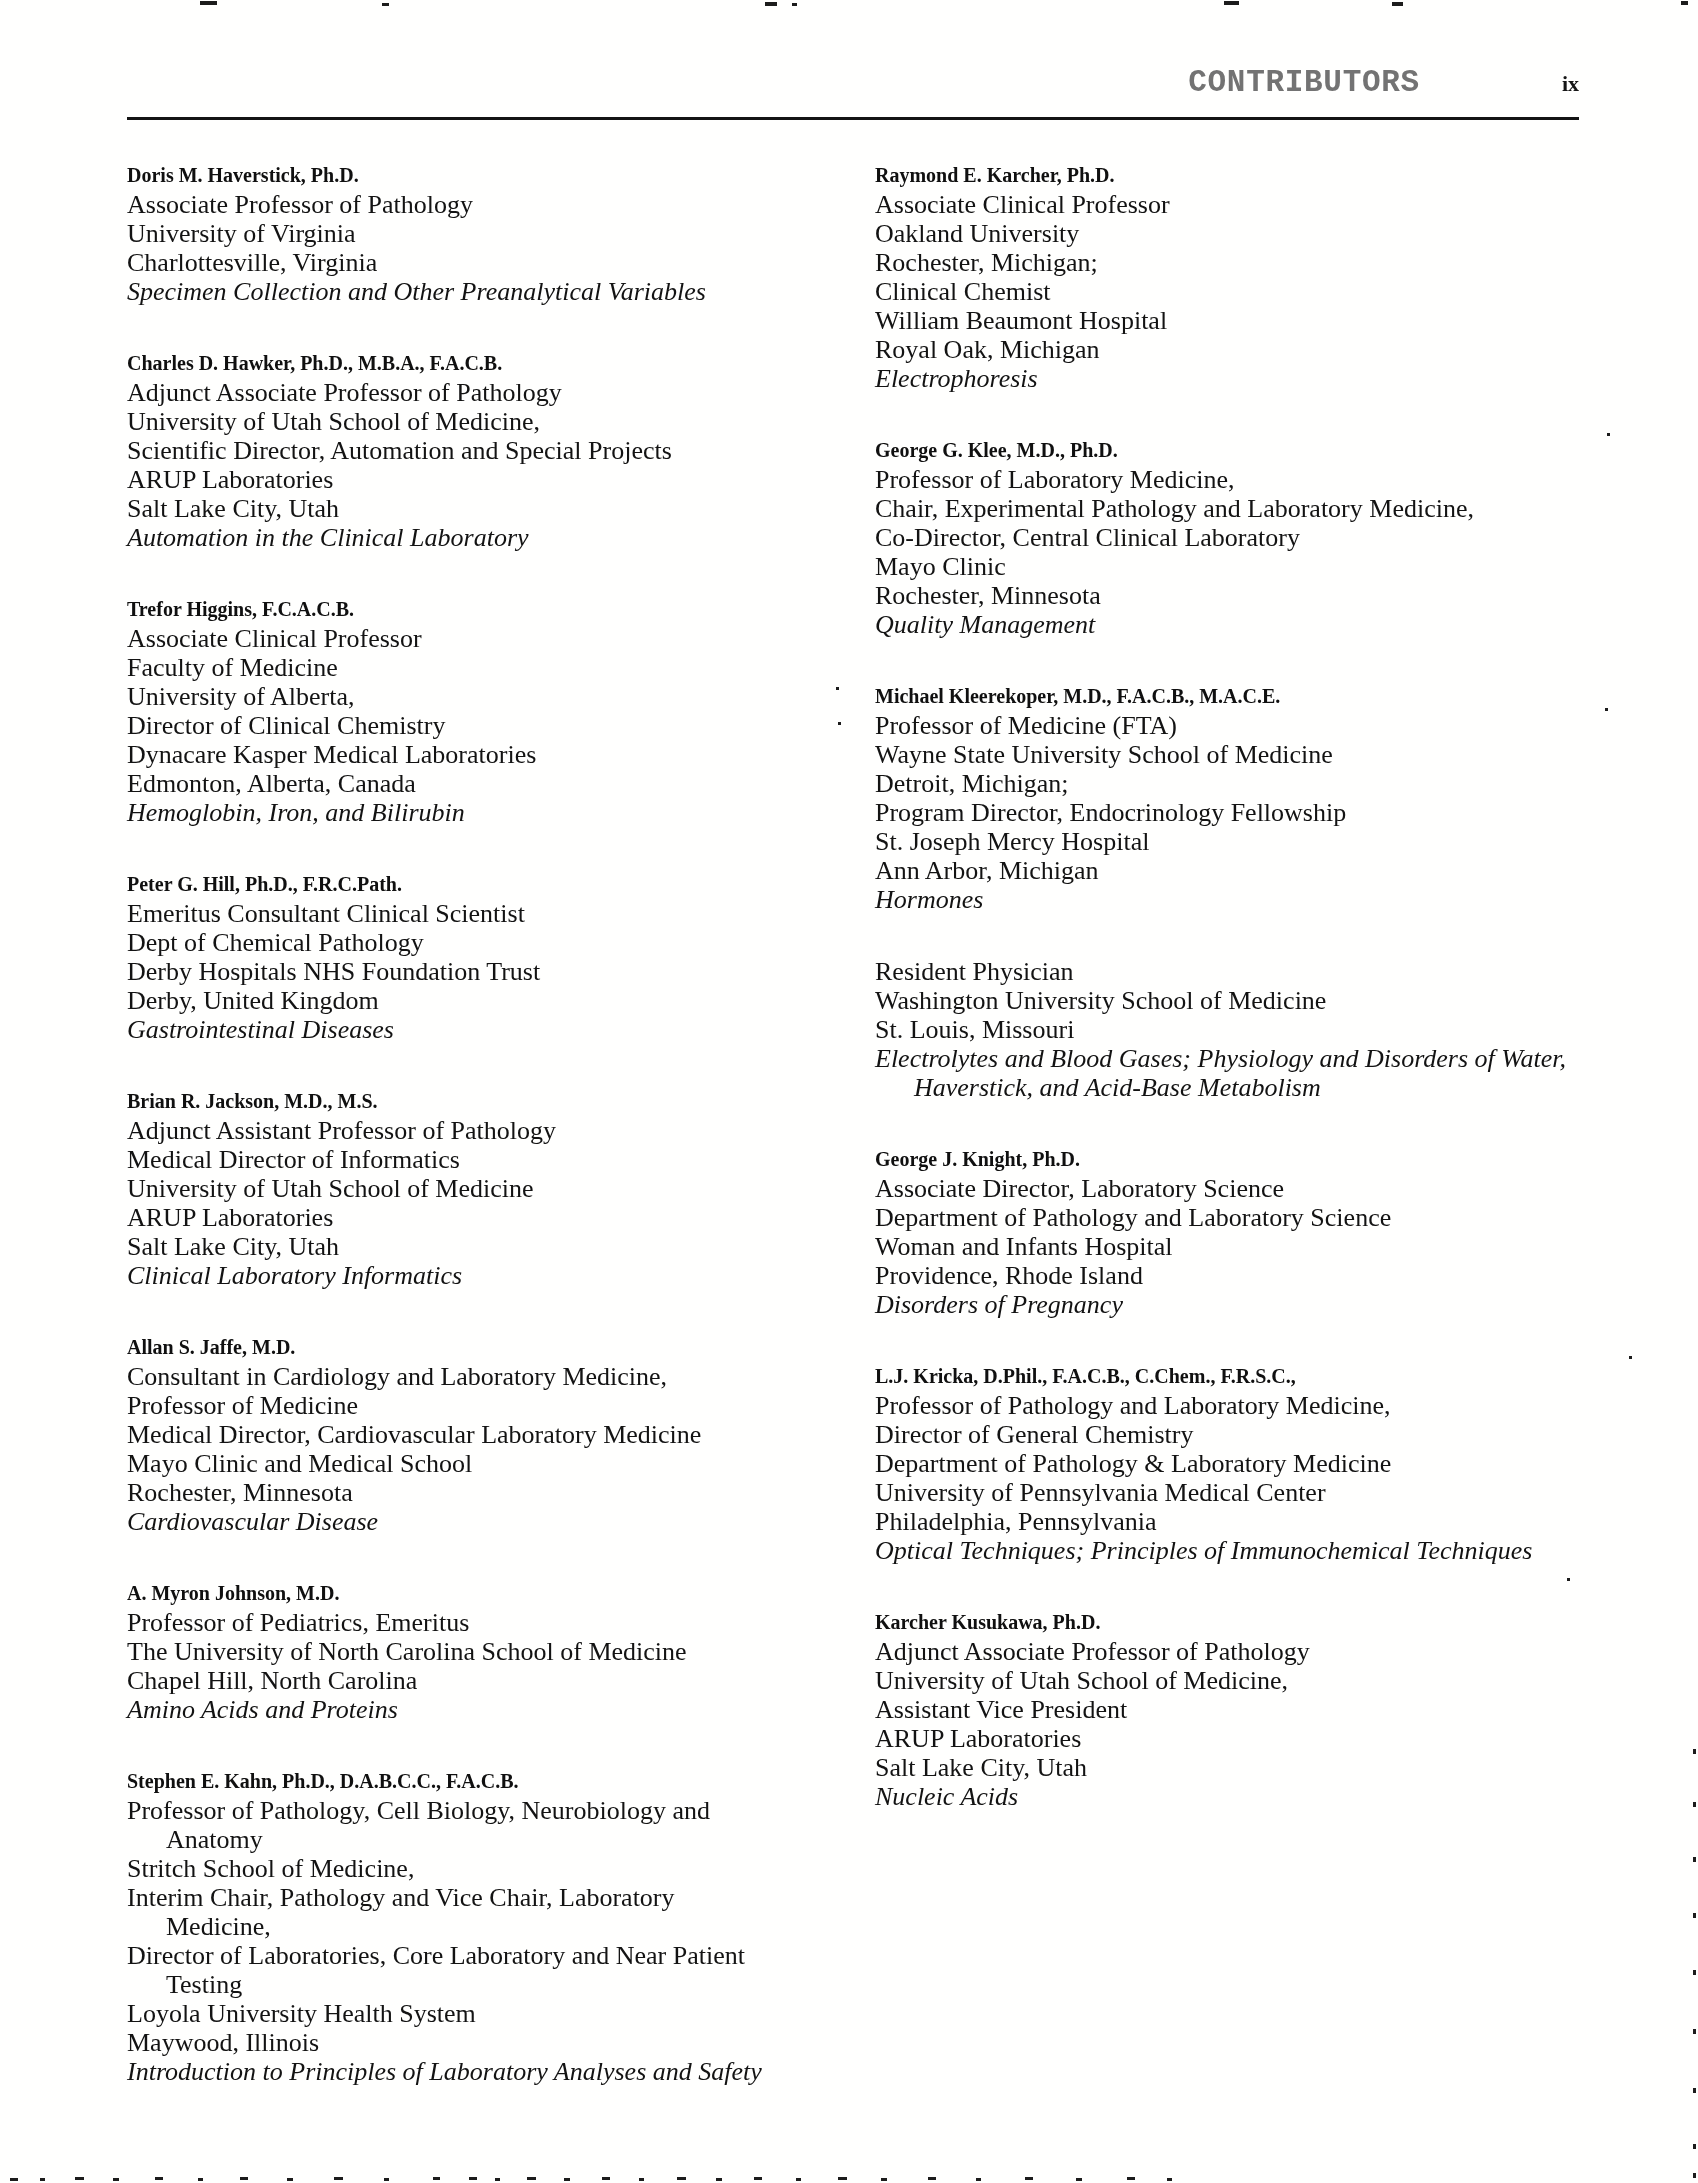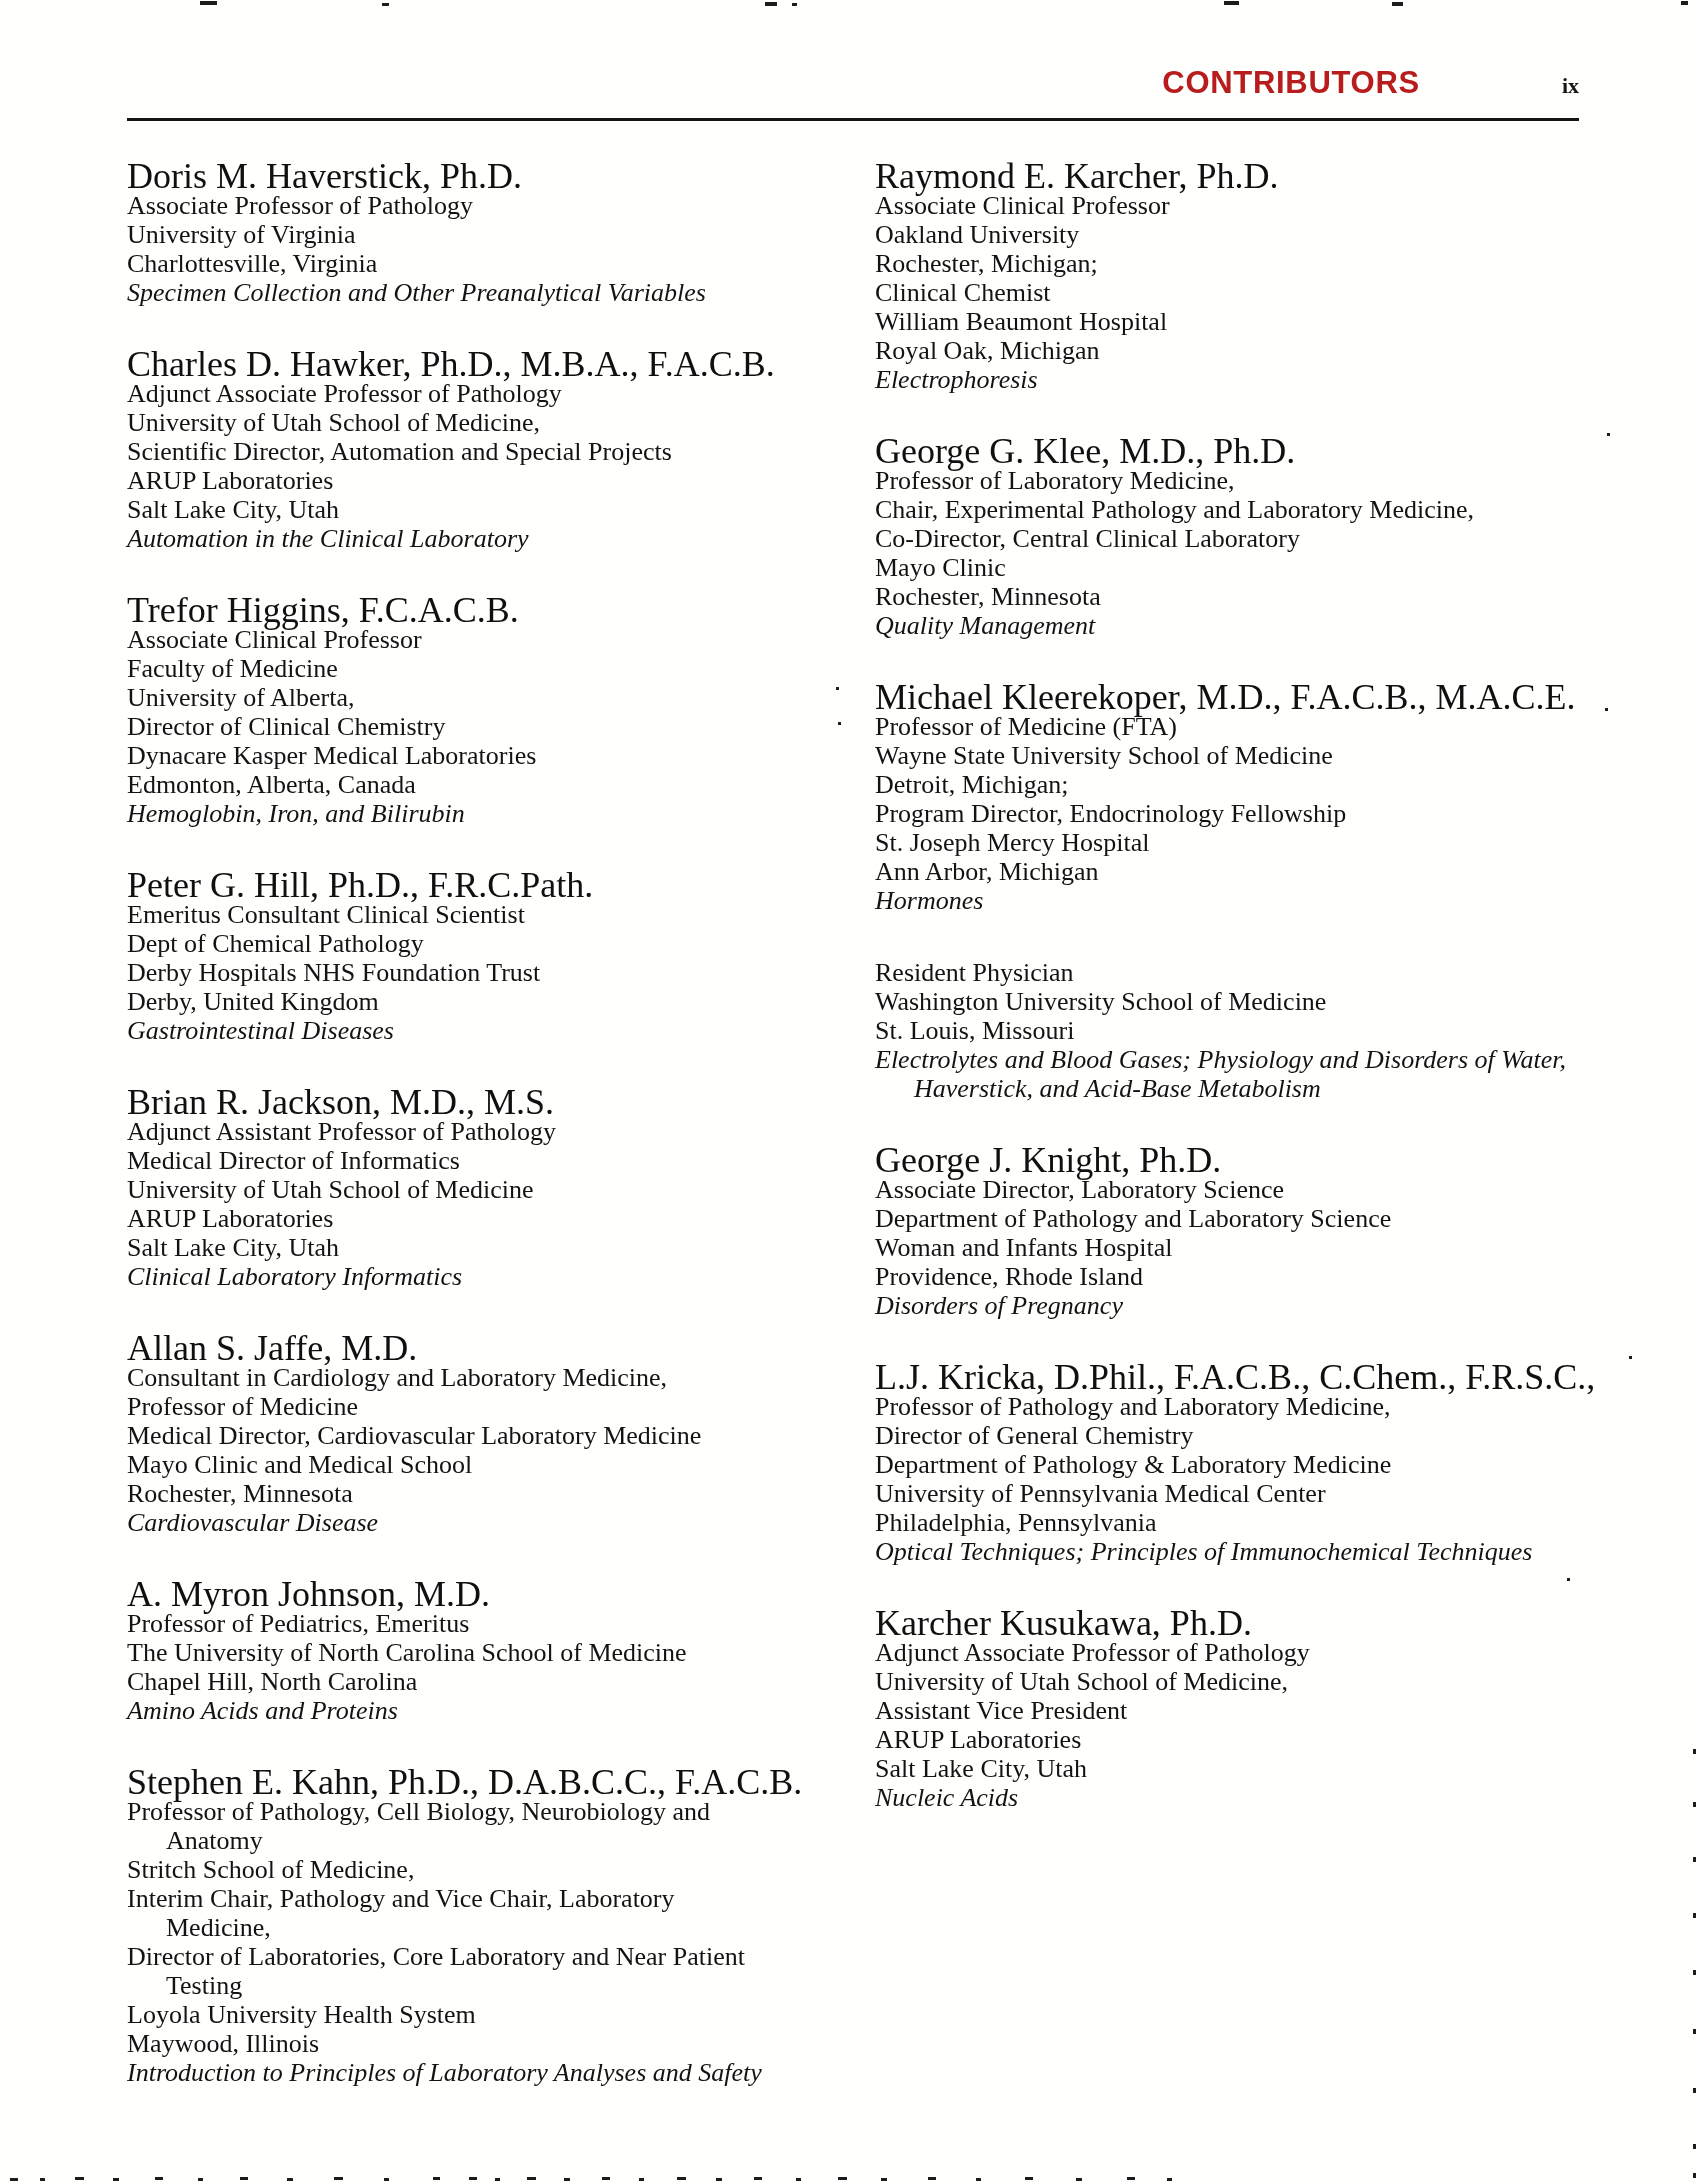--- a/index.html
+++ b/index.html
@@ -17,25 +17,25 @@
   }
   .header-row {
     margin-left: 127px;
     width: 1452px;
     padding-top: 65px;
     display: flex;
     justify-content: flex-end;
     align-items: baseline;
   }
   .header-title {
-    font-family: Liberation Sans, sans-serif;
+    font-family: Liberation Mono, monospace;
     font-weight: bold;
     font-size: 31px;
     letter-spacing: 0.7px;
-    color: #b91c1c;
+    color: #737373;
   }
   .header-spacer { display: inline-block; width: 142px; }
   .page-number {
     font-family: "Liberation Serif", serif;
     font-weight: bold;
     font-size: 22px;
     color: #161616;
   }
   .header-rule {
     margin-left: 127px;
@@ -46,22 +46,22 @@
   .columns {
     display: flex;
     margin-top: 41px;
   }
   .column { flex: none; }
   .column.left  { margin-left: 127px; width: 748px; }
   .column.right { width: 784px; }
   .entry { margin-bottom: 43px; }
   .entry div { white-space: nowrap; }
   .name-line {
-    font-weight: normal;
-    font-size: 36px;
+    font-weight: bold;
+    font-size: 20px;
     line-height: 29px;
     color: #101010;
   }
   .aff-line {
     font-size: 26px;
     line-height: 29px;
   }
   .chapter-line {
     font-size: 26px;
     line-height: 29px;

